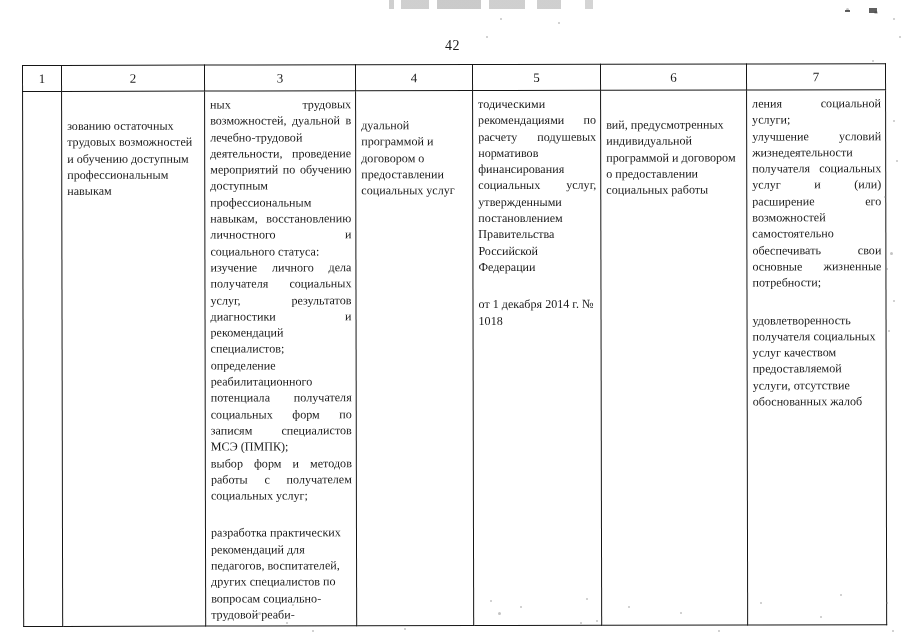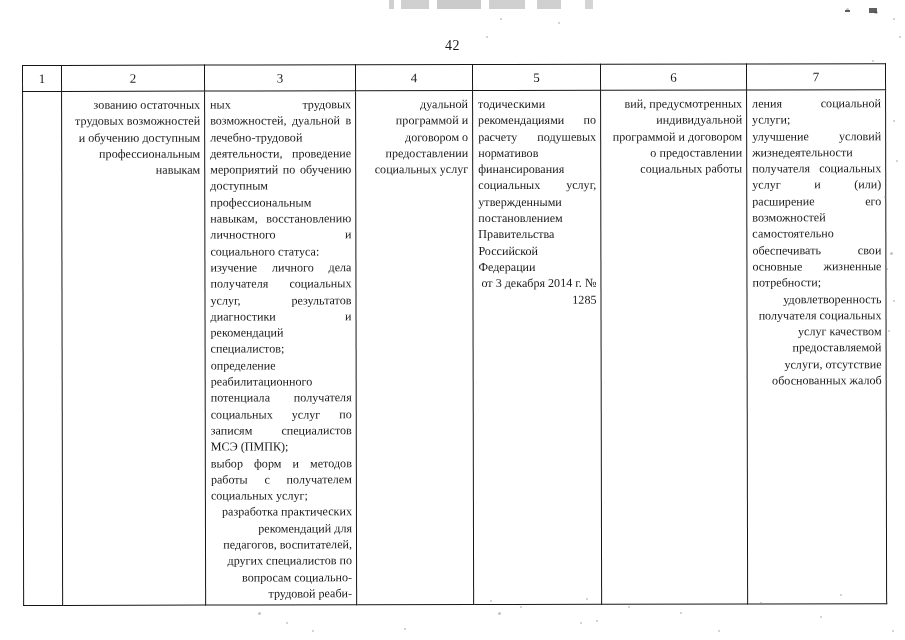--- a/index.html
+++ b/index.html
@@ -90,21 +90,22 @@
     text-align: justify;
     text-justify: inter-word;
     hyphens: none;
     word-spacing: 0px;
   }
   .colcell p {
     margin: 0;
     text-align: justify;
   }
   .colcell p.last-left {
-    text-align: right;
+    text-align: left;
+    margin-top: 21px;
   }
 
   .c1 { width: 38px; }
   .c2 { width: 142px; }
   .c3 { width: 150px; }
   .c4 { width: 116px; }
   .c5 { width: 127px; }
   .c6 { width: 145px; }
   .c7 { width: 138px; }
 
@@ -130,30 +131,30 @@
     <td class="c7">7</td>
   </tr>
   <tr class="body-row">
     <td class="c1 colcell"></td>
     <td class="c2 colcell">
           <p class="last-left">зованию остаточных трудовых возможностей и обучению доступным профессиональным навыкам</p>
         </td>
     <td class="c3 colcell">
           <p>ных трудовых возможностей, дуальной в лечебно-трудовой деятельности, проведение мероприятий по обучению доступным профессиональным навыкам, восстановлению личностного и социального статуса:</p>
           <p>изучение личного дела получателя социальных услуг, результатов диагностики и рекомендаций специалистов;</p>
-          <p>определение реабилитационного потенциала получателя социальных услуг по записям специалистов МСЭ (ПМПК);</p>
+          <p>определение реабилитационного потенциала получателя социальных форм по записям специалистов МСЭ (ПМПК);</p>
           <p>выбор форм и методов работы с получателем социальных услуг;</p>
           <p class="last-left">разработка практических рекомендаций для педагогов, воспитателей, других специалистов по вопросам социально-трудовой реаби-</p>
         </td>
     <td class="c4 colcell">
           <p class="last-left">дуальной программой и договором о предоставлении социальных услуг</p>
         </td>
     <td class="c5 colcell">
           <p>тодическими рекомендациями по расчету подушевых нормативов финансирования социальных услуг, утвержденными постановлением Правительства Российской Федерации</p>
-          <p class="last-left">от 3 декабря 2014 г. № 1285</p>
+          <p class="last-left">от 1 декабря 2014 г. № 1018</p>
         </td>
     <td class="c6 colcell">
           <p class="last-left">вий, предусмотренных индивидуальной программой и договором о предоставлении социальных работы</p>
         </td>
     <td class="c7 colcell">
           <p>ления социальной услуги;</p>
           <p>улучшение условий жизнедеятельности получателя социальных услуг и (или) расширение его возможностей самостоятельно обеспечивать свои основные жизненные потребности;</p>
           <p class="last-left">удовлетворенность получателя социальных услуг качеством предоставляемой услуги, отсутствие обоснованных жалоб</p>
         </td>
   </tr>

